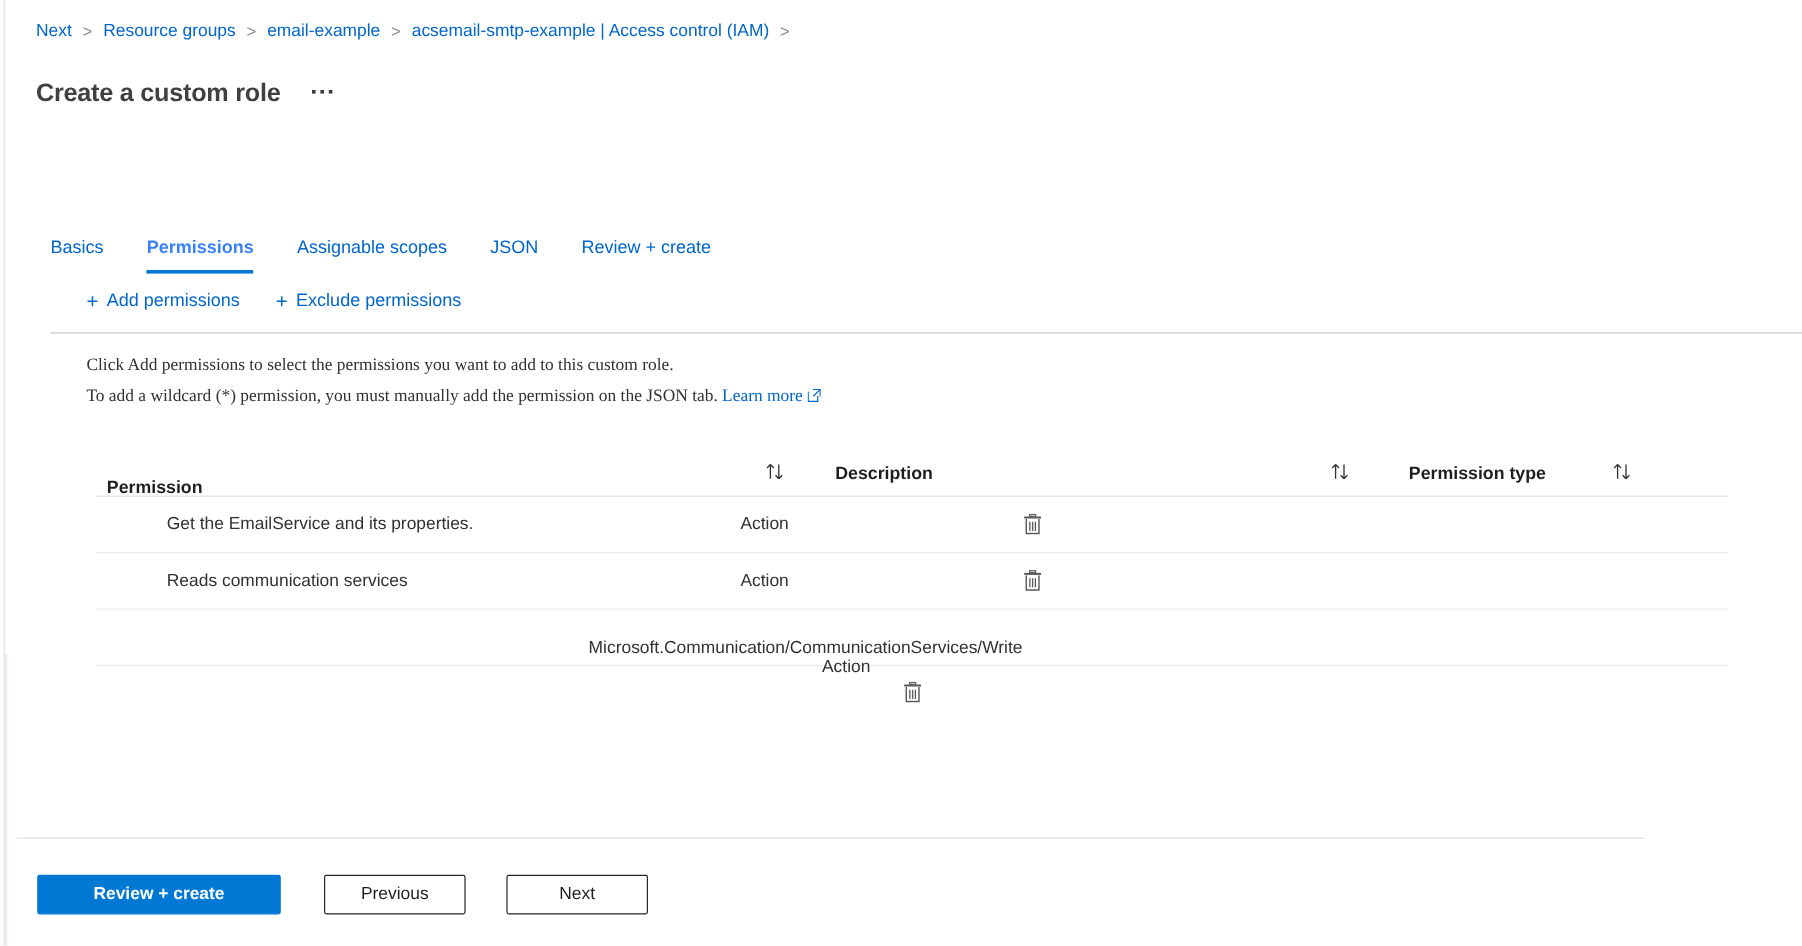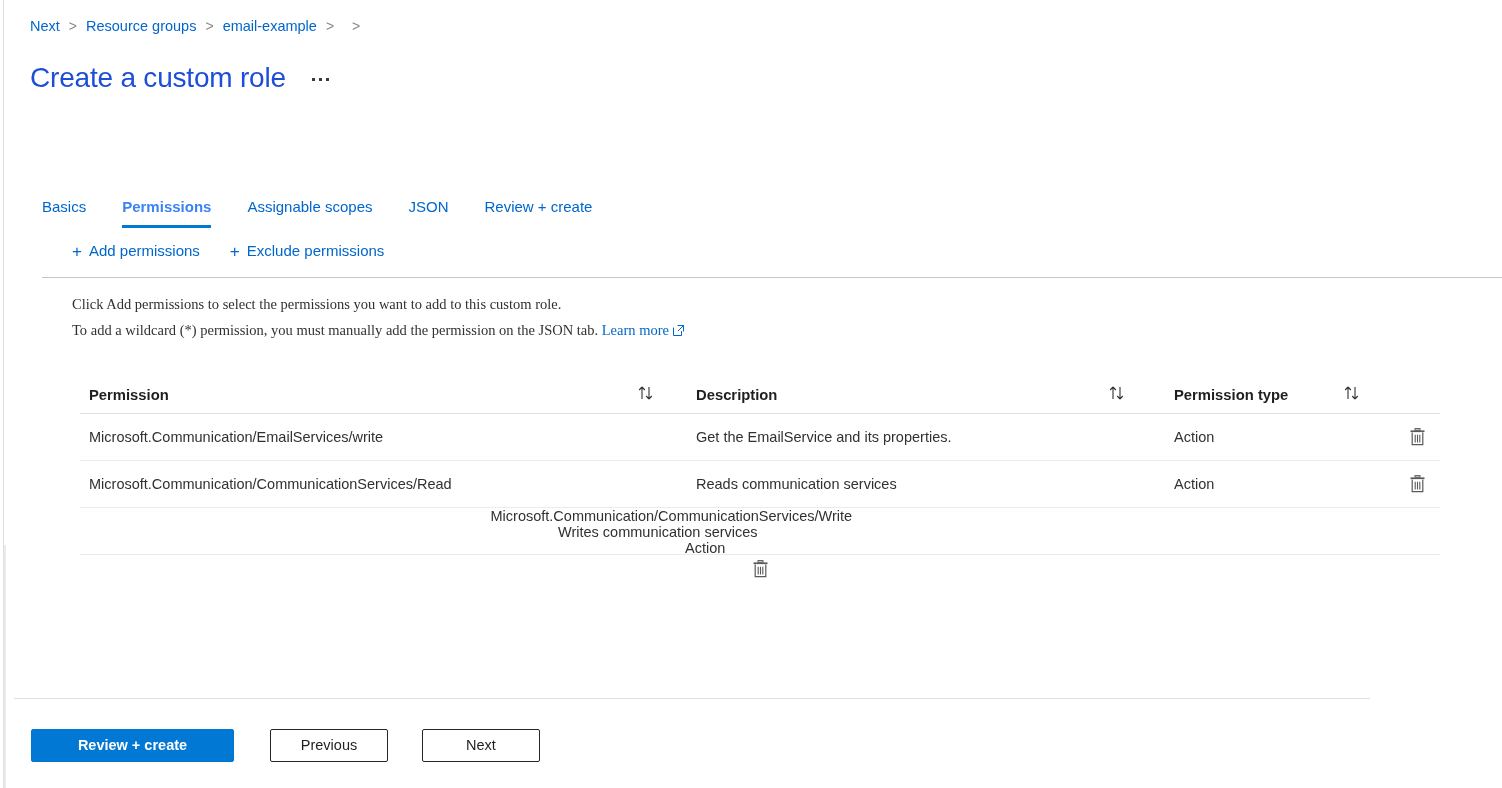--- a/index.html
+++ b/index.html
@@ -61,24 +61,24 @@
 
   
   .page-title-row {
     position: absolute;
     left: 30px;
     top: 58px;
     display: flex;
     align-items: baseline;
   }
   .page-title {
-    font-size: 28px;
-    font-weight: 400;
+    font-size: 21px;
+    font-weight: 700;
     letter-spacing: -0.2px;
-    color: #1d4ed8;
+    color: #404040;
     line-height: 40px;
     margin: 0;
   }
   .ellipsis-menu {
     margin-left: 22px;
     display: inline-flex;
     align-items: center;
     gap: 4px;
     cursor: pointer;
     padding: 6px 4px;
@@ -204,21 +204,21 @@
   .perm-row {
     display: flex;
     align-items: center;
     height: 47px;
     border-bottom: 1px solid #edebe9;
     font-size: 14.5px;
     color: #323130;
   }
   .perm-row:last-child { border-bottom: 1px solid #edebe9; flex-direction: column; }
 
-  .col-perm   { width: 557px; padding-left: 9px; }
+  .col-perm   { width: 557px; padding-left: 9px; margin-top: 24px; }
   .col-sort1  { width: 51px; }
   .col-desc   { width: 420px; padding-left: 8px; }
   .col-sort2  { width: 47px; }
   .col-type   { width: 188px; padding-left: 19px; }
   .col-sort3  { width: 52px; }
   .col-action { width: 45px; display: flex; justify-content: center; }
 
   .sort-icon {
     display: inline-block;
     width: 22px;
@@ -287,20 +287,21 @@
 <div class="blade-edge"></div>
 <div class="blade-edge-2"></div>
 
 <nav class="breadcrumb">
   <span class="crumb">Next</span>
   <span class="crumb-sep">&gt;</span>
   <span class="crumb">Resource groups</span>
   <span class="crumb-sep">&gt;</span>
   <span class="crumb">email-example</span>
   <span class="crumb-sep">&gt;</span>
+  <span class="crumb">acsemail-smtp-example | Access control (IAM)</span>
   <span class="crumb-sep">&gt;</span>
 </nav>
 
 <div class="page-title-row">
   <h1 class="page-title">Create a custom role</h1>
   <span class="ellipsis-menu">
     <i></i>
       <i></i>
       <i></i>
   </span>
@@ -365,61 +366,58 @@
         <svg width="22" height="16" viewBox="0 0 22 16">
           <path d="M5 14 L5 2 M5 2 L2.2 5 M5 2 L7.8 5" fill="none" stroke="#323130" stroke-width="1.1"></path>
           <path d="M12 2 L12 14 M12 14 L9.2 11 M12 14 L14.8 11" fill="none" stroke="#323130" stroke-width="1.1"></path>
         </svg>
       </span>
     </div>
     <div class="col-action"></div>
   </div>
 
   <div class="perm-row">
-    <div class="col-perm">Microsoft.Communication/EmailServices/write</div>
     <div class="col-sort1"></div>
     <div class="col-desc">Get the EmailService and its properties.</div>
     <div class="col-sort2"></div>
     <div class="col-type">Action</div>
     <div class="col-sort3"></div>
     <div class="col-action">
       <button class="trash-btn">
         <svg width="17" height="18" viewBox="0 0 17 18">
           <rect x="6" y="0.6" width="5" height="1.6" fill="none" stroke="#5a5a5a" stroke-width="1"></rect>
           <rect x="1.5" y="2.4" width="14" height="1.7" fill="#5a5a5a"></rect>
           <path d="M3.2 4.6 L3.2 16.6 L13.8 16.6 L13.8 4.6" fill="none" stroke="#5a5a5a" stroke-width="1.2"></path>
           <path d="M6.2 6.8 L6.2 14.4 M8.5 6.8 L8.5 14.4 M10.8 6.8 L10.8 14.4" stroke="#5a5a5a" stroke-width="1.1"></path>
         </svg>
       </button>
     </div>
   </div>
 
   <div class="perm-row">
-    <div class="col-perm">Microsoft.Communication/CommunicationServices/Read</div>
     <div class="col-sort1"></div>
     <div class="col-desc">Reads communication services</div>
     <div class="col-sort2"></div>
     <div class="col-type">Action</div>
     <div class="col-sort3"></div>
     <div class="col-action">
       <button class="trash-btn">
         <svg width="17" height="18" viewBox="0 0 17 18">
           <rect x="6" y="0.6" width="5" height="1.6" fill="none" stroke="#5a5a5a" stroke-width="1"></rect>
           <rect x="1.5" y="2.4" width="14" height="1.7" fill="#5a5a5a"></rect>
           <path d="M3.2 4.6 L3.2 16.6 L13.8 16.6 L13.8 4.6" fill="none" stroke="#5a5a5a" stroke-width="1.2"></path>
           <path d="M6.2 6.8 L6.2 14.4 M8.5 6.8 L8.5 14.4 M10.8 6.8 L10.8 14.4" stroke="#5a5a5a" stroke-width="1.1"></path>
         </svg>
       </button>
     </div>
   </div>
 
   <div class="perm-row">
     <div class="col-perm">Microsoft.Communication/CommunicationServices/Write</div>
     <div class="col-sort1"></div>
-    <div class="col-desc">Writes communication services</div>
     <div class="col-sort2"></div>
     <div class="col-type">Action</div>
     <div class="col-sort3"></div>
     <div class="col-action">
       <button class="trash-btn">
         <svg width="17" height="18" viewBox="0 0 17 18">
           <rect x="6" y="0.6" width="5" height="1.6" fill="none" stroke="#5a5a5a" stroke-width="1"></rect>
           <rect x="1.5" y="2.4" width="14" height="1.7" fill="#5a5a5a"></rect>
           <path d="M3.2 4.6 L3.2 16.6 L13.8 16.6 L13.8 4.6" fill="none" stroke="#5a5a5a" stroke-width="1.2"></path>
           <path d="M6.2 6.8 L6.2 14.4 M8.5 6.8 L8.5 14.4 M10.8 6.8 L10.8 14.4" stroke="#5a5a5a" stroke-width="1.1"></path>

